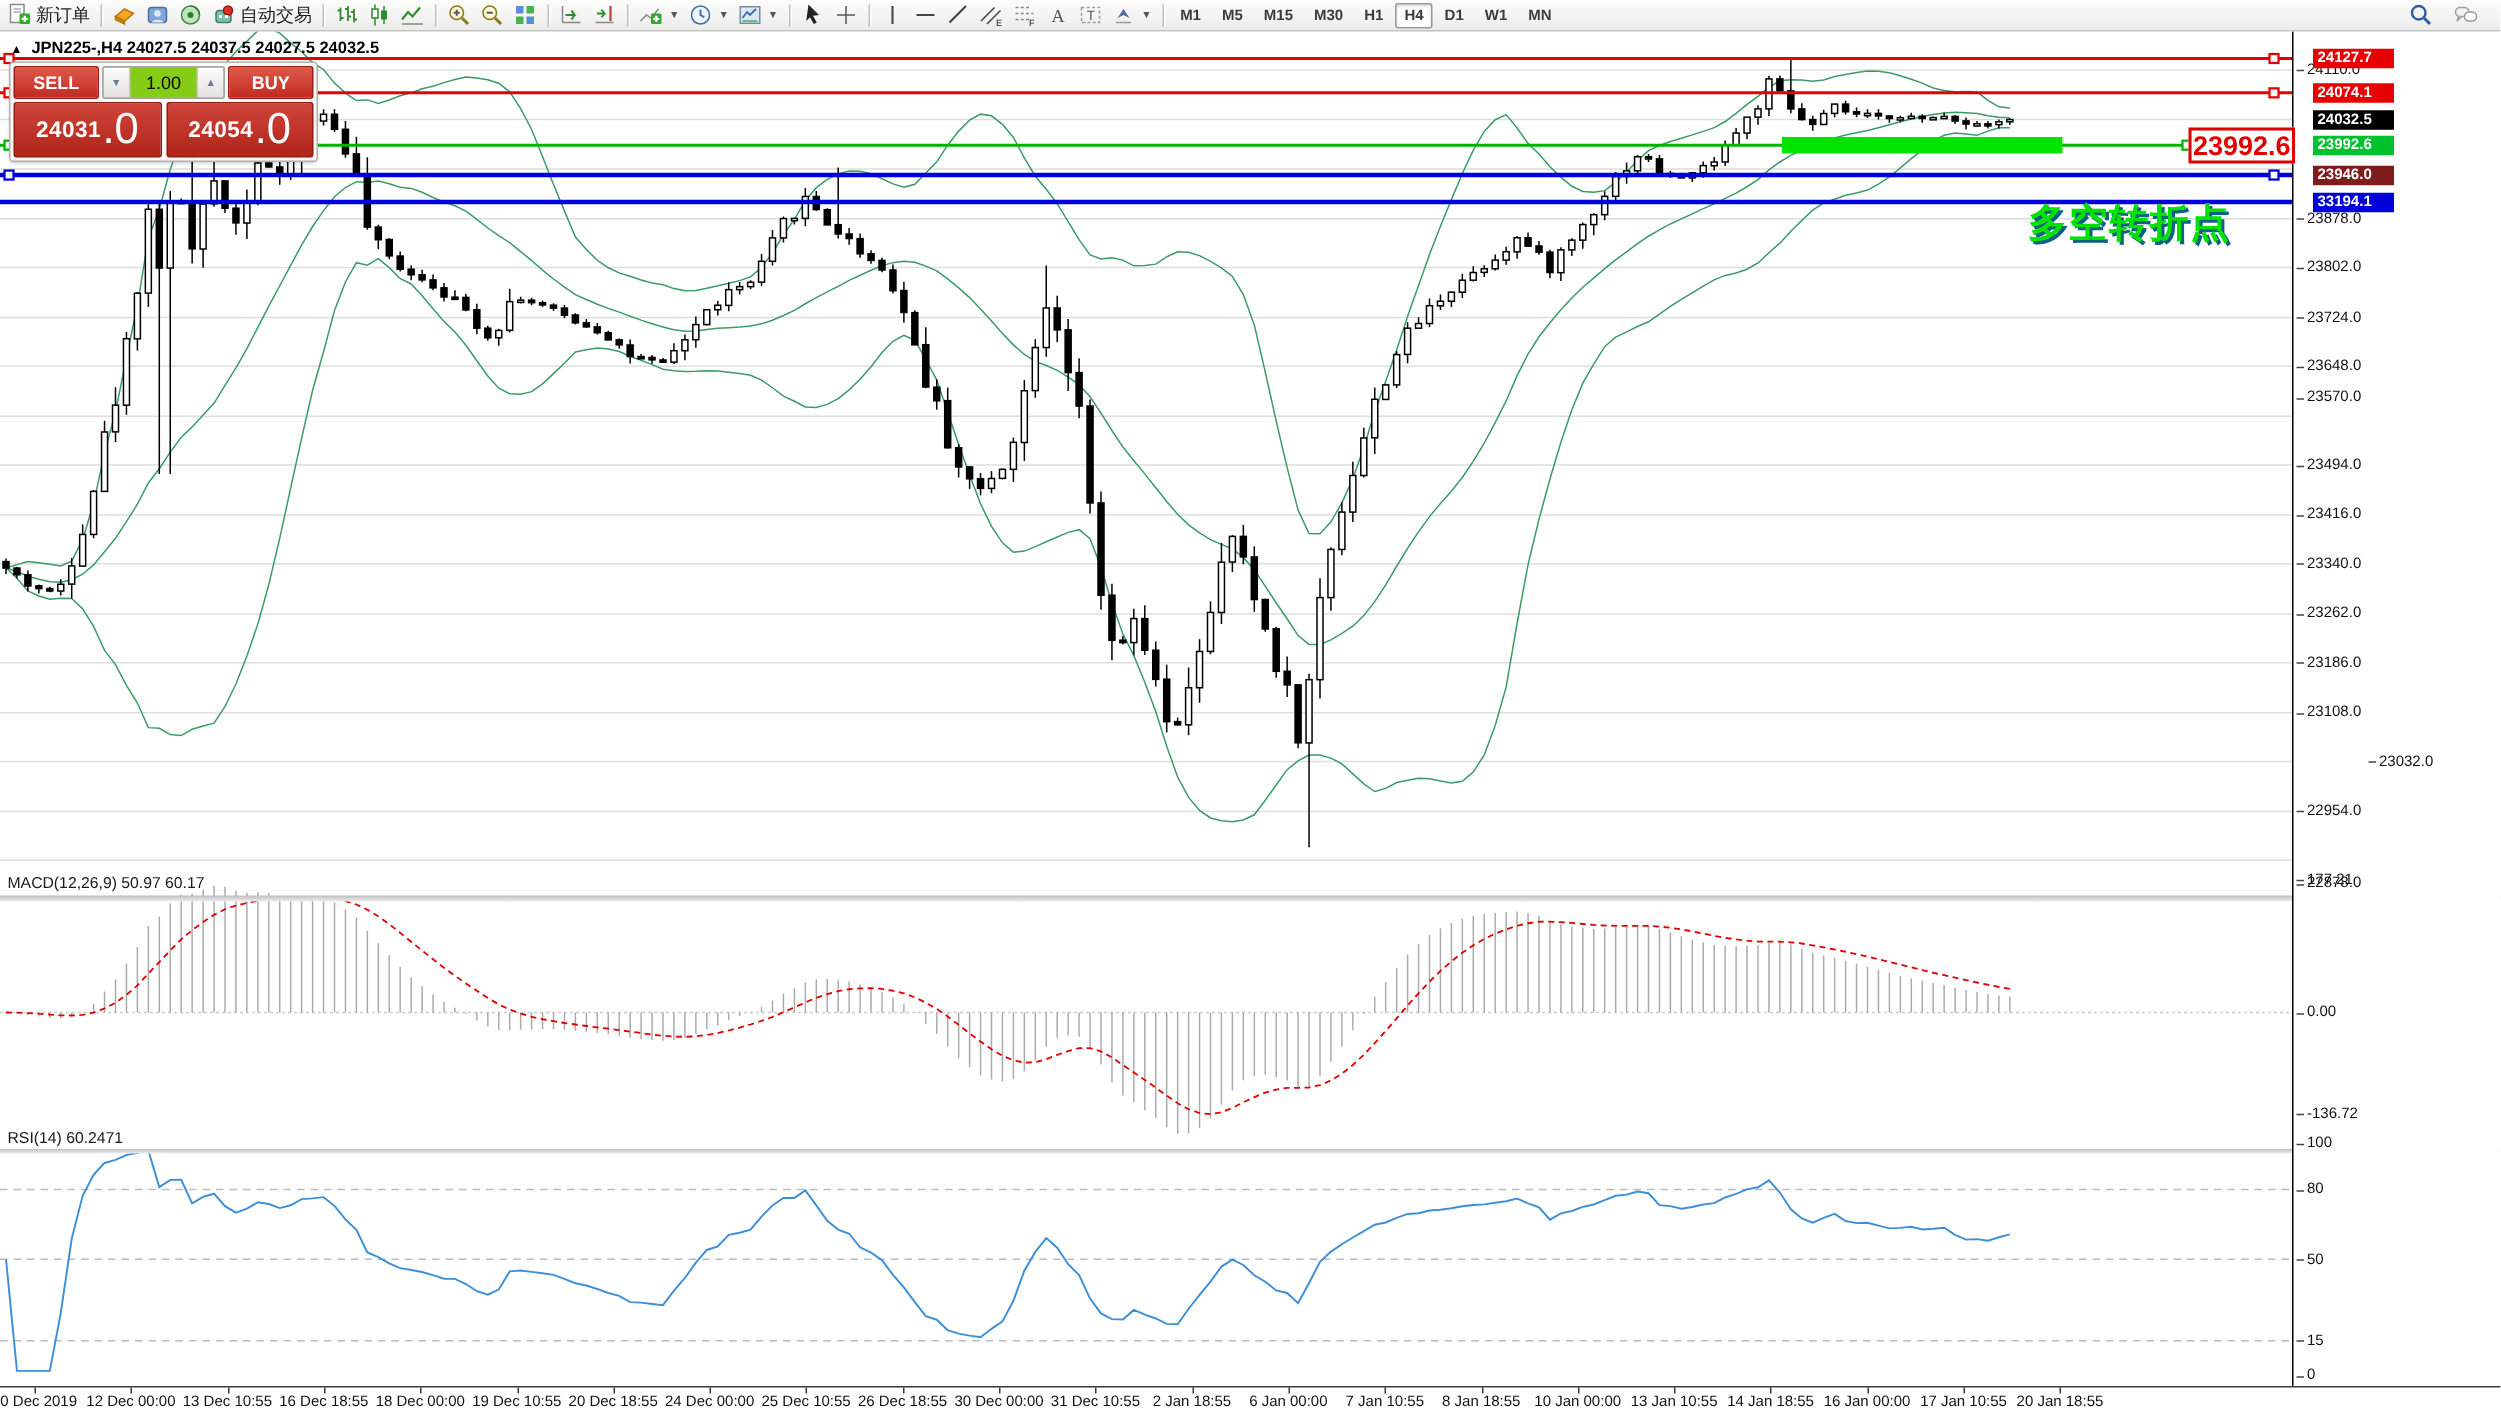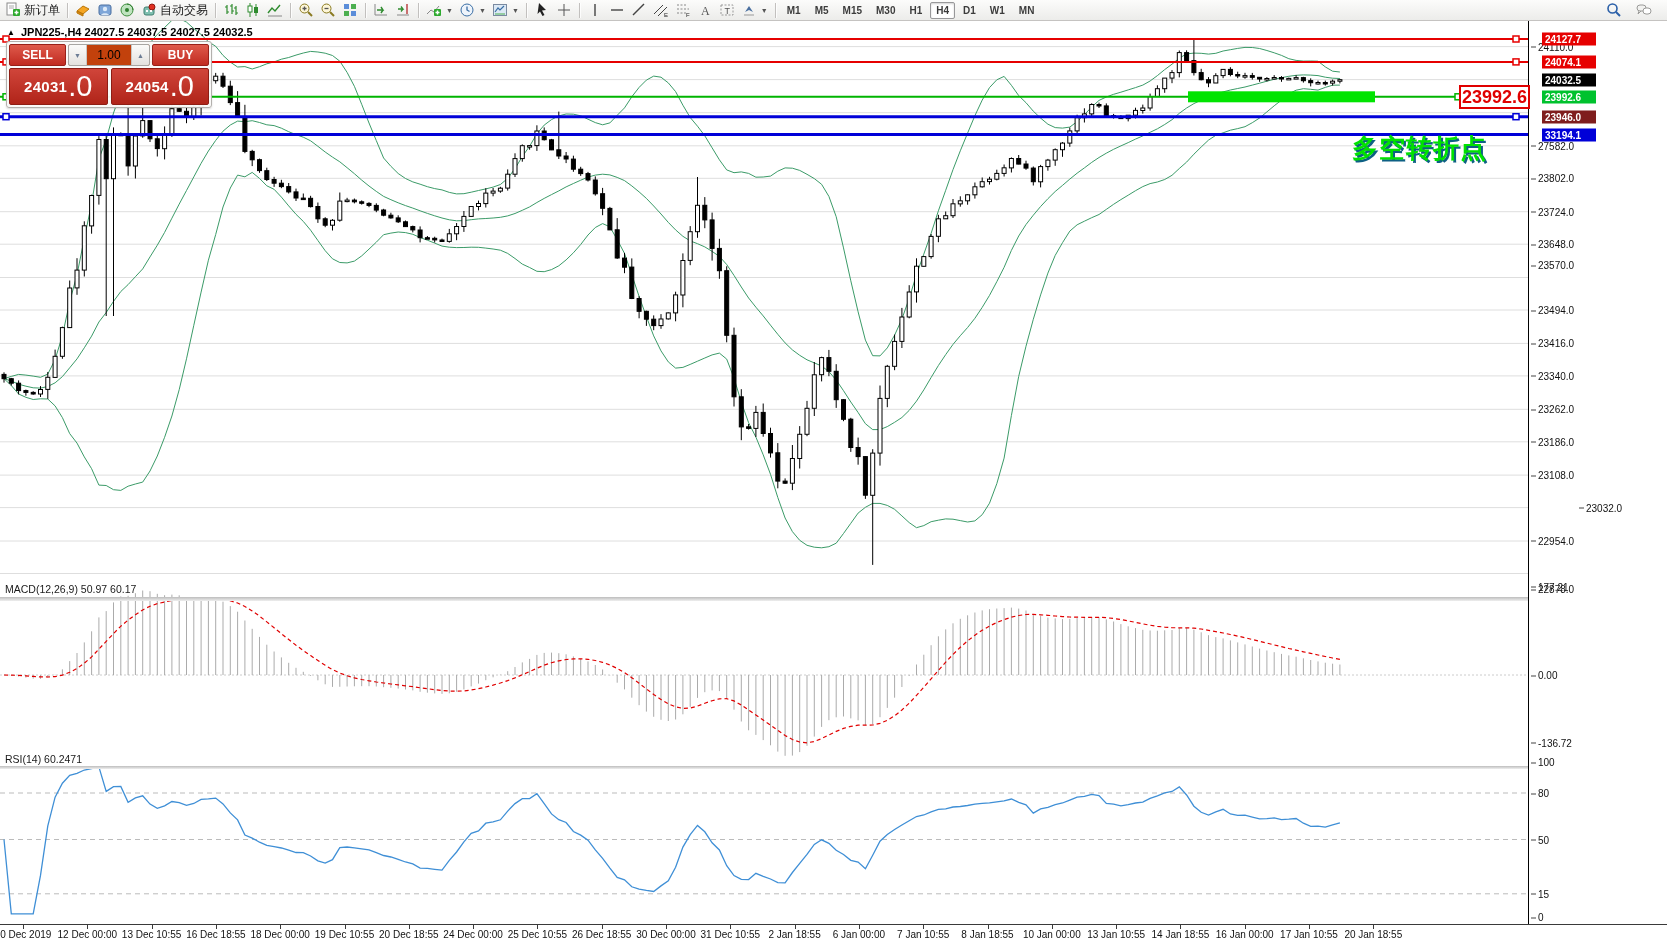--- a/index.html
+++ b/index.html
@@ -34,21 +34,21 @@
   
   .taxis{position:absolute;left:0;top:924px;width:1667px;height:23px;background:#fff;border-top:1px solid #3a3a3a;box-sizing:border-box;}
   .tlabel{position:absolute;top:4px;font-size:10px;color:#111;transform:translateX(-50%);white-space:nowrap;}
   .tdash{position:absolute;top:0;width:1px;height:4px;background:#3a3a3a;}
   
   .ocp{position:absolute;left:6px;top:41px;width:206px;z-index:10;background:rgba(250,249,248,.96);
     border:1px solid #b3b0ad;border-radius:3px;padding:2px;box-sizing:border-box;box-shadow:0 1px 2px rgba(0,0,0,.15);}
   .ocp-row1{display:flex;gap:2px;height:22px;}
   .ocp-btn{width:55px;display:flex;align-items:center;justify-content:center;color:#fff;font-size:12px;font-weight:bold;
     background:linear-gradient(#df5a4b,#c12b21);border:1px solid #992019;border-radius:2px;}
-  .vol-wrap{flex:1;display:flex;border:1px solid #a8a6a3;border-radius:2px;overflow:hidden;background:#c2410c;}
+  .vol-wrap{flex:1;display:flex;border:1px solid #a8a6a3;border-radius:2px;overflow:hidden;background:#84cc16;}
   .vol-arrow{width:17px;display:flex;align-items:center;justify-content:center;background:linear-gradient(#fbfbfa,#e4e2df);
     color:#6b7c94;font-size:7px;border-right:1px solid #c9c7c4;}
   .vol-arrow:last-child{border-right:none;border-left:1px solid #c9c7c4;}
   .vol-val{flex:1;display:flex;align-items:center;justify-content:center;font-size:12px;color:#000;}
   .ocp-row2{display:flex;gap:3px;margin-top:2px;height:37px;}
   .price-box{flex:1;display:flex;align-items:center;justify-content:center;color:#fff;
     background:linear-gradient(#d0453a,#b02419);border:1px solid #8e1d14;border-radius:2px;}
   .pb-main{font-size:15px;font-weight:bold;letter-spacing:.3px;}
   .pb-big{font-size:29px;font-weight:400;line-height:1;margin-left:1px;}
   
@@ -961,21 +961,21 @@
 <div class="pane-label" style="left:5px;top:753px;">RSI(14) 60.2471</div>
 
 <div class="annotation">多空转折点</div>
 <div class="float-label">23992.6</div>
 
 <div class="splitter" style="top:597px;height:4px;"></div>
 <div class="splitter" style="top:766px;height:3px;"></div>
 
 <div class="paxis" id="paxis">
     <div class="tick" style="top: 25.5702px;">24110.0</div>
-    <div class="tick" style="top: 124.796px;">27582.0</div>
+    <div class="tick" style="top: 124.796px;">23878.0</div>
     <div class="tick" style="top: 157.301px;">23802.0</div>
     <div class="tick" style="top: 190.662px;">23724.0</div>
     <div class="tick" style="top: 223.167px;">23648.0</div>
     <div class="tick" style="top: 244px;">23570.0</div>
     <div class="tick" style="top: 289.032px;">23494.0</div>
     <div class="tick" style="top: 322.392px;">23416.0</div>
     <div class="tick" style="top: 354.897px;">23340.0</div>
     <div class="tick" style="top: 388.258px;">23262.0</div>
     <div class="tick" style="top: 420.763px;">23186.0</div>
     <div class="tick" style="top: 454.123px;">23108.0</div>

